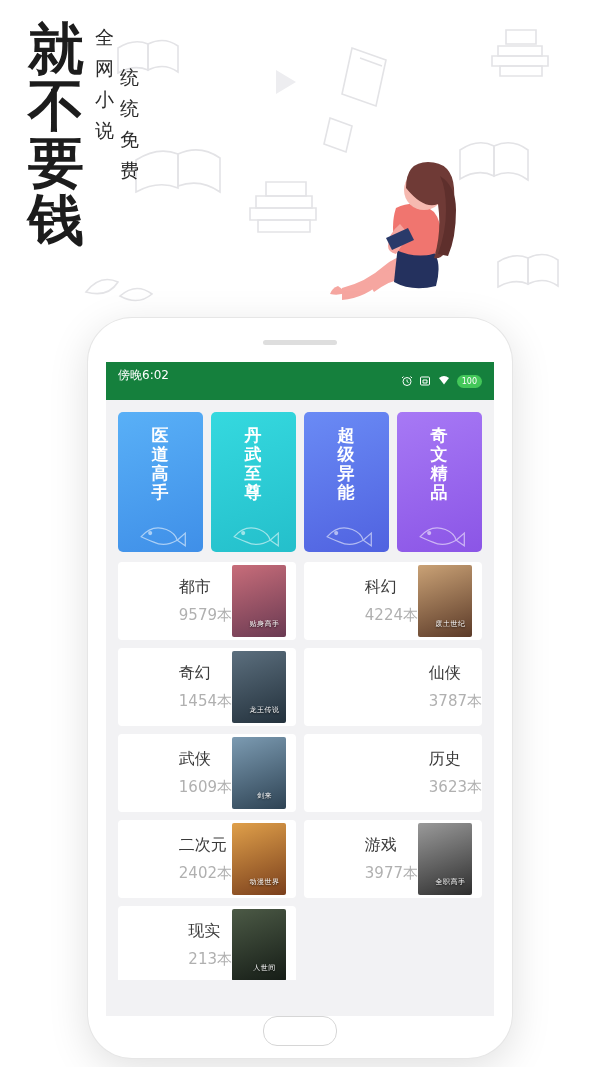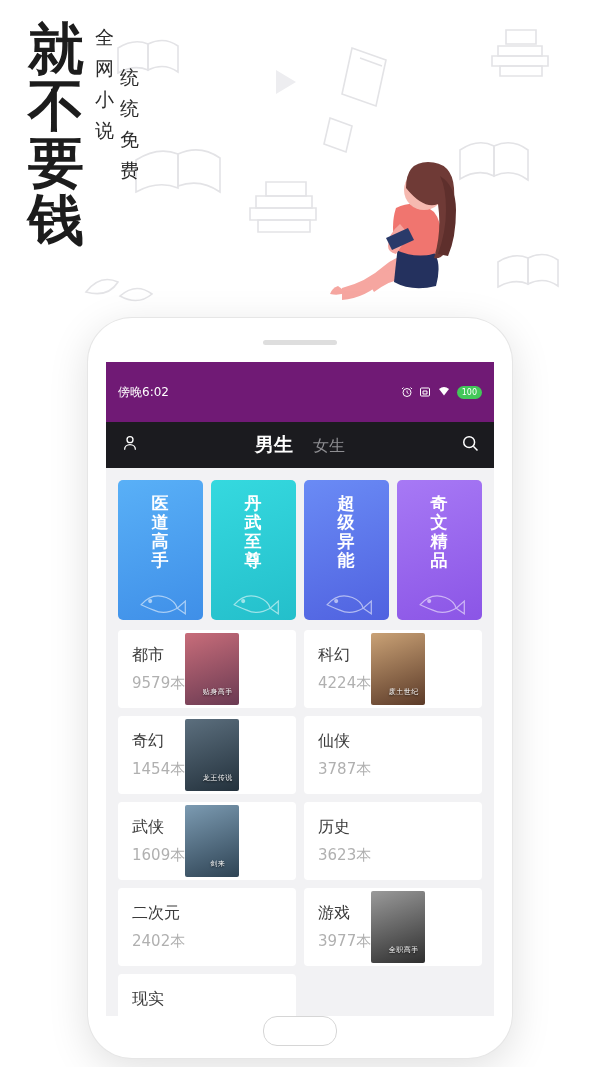--- a/index.html
+++ b/index.html
@@ -116,26 +116,25 @@
     top: 44px;
     width: 388px;
     height: 654px;
     background: #f2f2f4;
     overflow: hidden;
   }
 
   
   .statusbar {
     height: 28px;
-    background: #701a75;
+    background: #15803d;
     color: #fff;
     display: flex;
-    align-items: center;
     justify-content: space-between;
-    padding: 16px 12px;
+    padding: 5px 12px;
     font-size: 12px;
   }
   .status-right {
     display: flex;
     align-items: center;
     gap: 6px;
   }
   .batt {
     background: #43c759;
     color: #fff;
@@ -226,21 +225,21 @@
     flex-wrap: wrap;
     gap: 8px;
   }
   .cat-card {
     width: calc(50% - 4px);
     height: 78px;
     background: #ffffff;
     border-radius: 4px;
     display: flex;
     align-items: center;
-    justify-content: flex-start;
+    justify-content: flex-end;
     padding: 0 0 0 14px;
     box-sizing: border-box;
     overflow: hidden;
   }
   .cat-info {
     display: flex;
     flex-direction: column;
     gap: 8px;
   }
   .cat-name {
@@ -373,38 +372,20 @@
           <rect x="3" y="4" width="18" height="16" rx="2"></rect>
             <path d="M8 10h8v6H8z"></path>
         </svg>
         <svg width="14" height="12" viewBox="0 0 24 24" fill="#ffffff">
           <path d="M12 19l10-13a16 16 0 0 0-20 0z"></path>
         </svg>
         <span class="batt">100</span>
       </span>
     </div>
 
-    <div class="topnav">
-      <span class="nav-icon">
-        <svg width="20" height="20" viewBox="0 0 24 24" fill="none" stroke="#ffffff" stroke-width="1.6">
-          <circle cx="12" cy="8" r="3.6"></circle>
-            <path d="M5.5 20c0-3.6 3-6 6.5-6s6.5 2.4 6.5 6"></path>
-        </svg>
-      </span>
-      <div class="tabs">
-        <span class="tab-active">男生</span>
-        <span class="tab-inactive">女生</span>
-      </div>
-      <span class="nav-icon nav-right">
-        <svg width="20" height="20" viewBox="0 0 24 24" fill="none" stroke="#ffffff" stroke-width="1.8">
-          <circle cx="11" cy="11" r="6.5"></circle>
-            <path d="M16 16l5 5"></path>
-        </svg>
-      </span>
-    </div>
 
     <div class="content">
 
       <div class="banner-row">
 
         <div class="banner" style="background:linear-gradient(160deg,#59b0f7,#3f8fe8);">
           <span class="btext">
             <span>医</span>
             <span>道</span>
             <span>高</span>
@@ -515,36 +496,42 @@
             <span class="cat-name">历史</span>
             <span class="cat-count">3623本</span>
           </div>
         </div>
 
         <div class="cat-card">
           <div class="cat-info">
             <span class="cat-name">二次元</span>
             <span class="cat-count">2402本</span>
           </div>
+          <div class="cat-thumb" style="background:linear-gradient(160deg,#e0a04a,#7a3f1c);">
+            <span class="thumb-title">动漫世界</span>
+          </div>
         </div>
 
         <div class="cat-card">
           <div class="cat-info">
             <span class="cat-name">游戏</span>
             <span class="cat-count">3977本</span>
           </div>
           <div class="cat-thumb" style="background:linear-gradient(160deg,#9a9a9a,#2e2e2e);">
             <span class="thumb-title">全职高手</span>
           </div>
         </div>
 
         <div class="cat-card">
           <div class="cat-info">
             <span class="cat-name">现实</span>
             <span class="cat-count">213本</span>
+          </div>
+          <div class="cat-thumb" style="background:linear-gradient(160deg,#4c5a46,#151c16);">
+            <span class="thumb-title">人世间</span>
           </div>
         </div>
 
       </div>
     </div>
   </div>
 
   <div class="home-btn"></div>
 </div>
 

